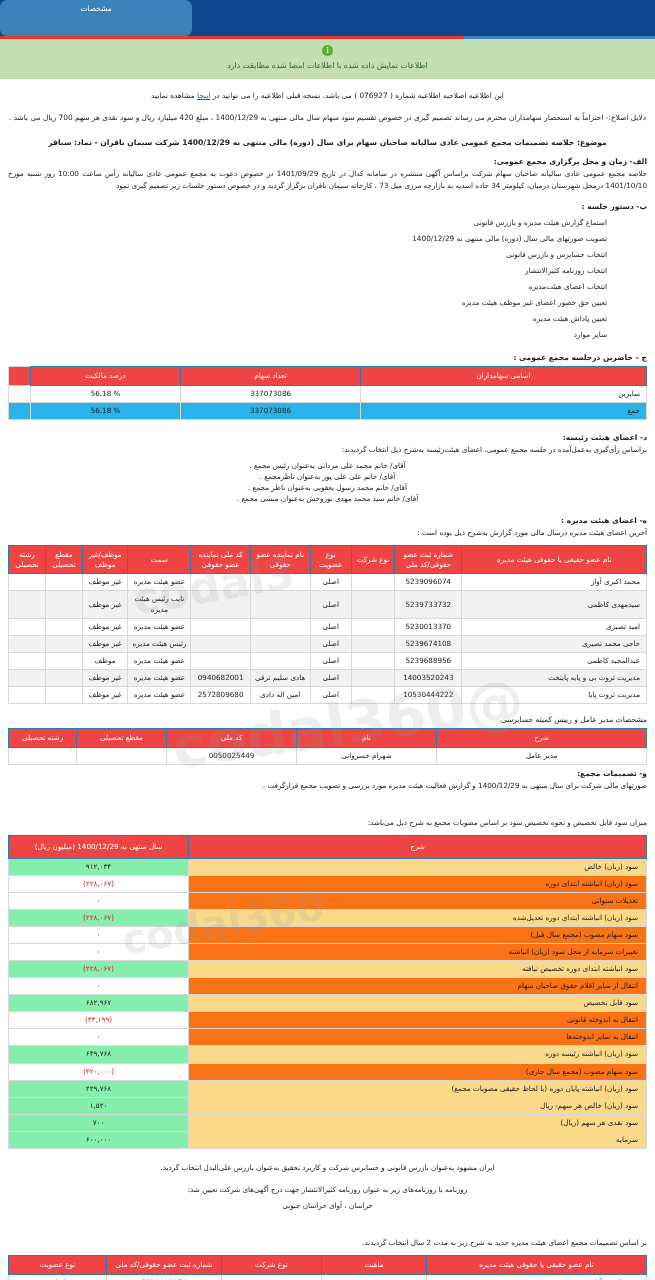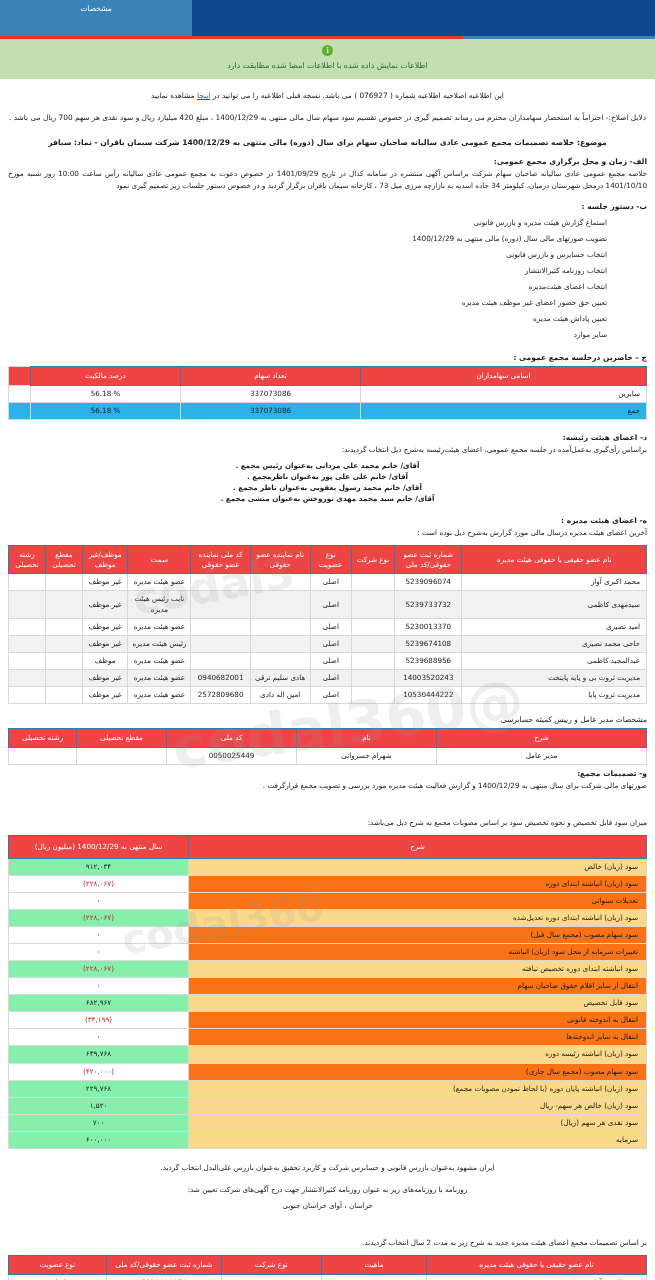--- a/index.html
+++ b/index.html
@@ -13,21 +13,21 @@
     direction: rtl;
   }
   .page { width:655px; position:relative; overflow:hidden; }
 
   
   .topbar { height:36px; background:#10488f; position:relative; }
   .tab {
     position:absolute; top:0; left:0; width:192px; height:36px;
     background:#3a82b8; color:#ffffff;
     display:flex; align-items:flex-start; justify-content:center;
-    padding-top:4px; font-size:7.5px;
+    padding-top:4px; font-size:7.5px;border-radius:7px;
   }
   .redline { height:3px; background:#e8342a; }
   .redline .blue-cap { width:192px; height:3px; background:#3a82b8; margin-left:auto; }
 
   
   .notice {
     background:#c3deb2; color:#2e6b2b;
     padding:6px 10px 9px; text-align:center;
     font-size:7.8px;
   }
@@ -46,21 +46,21 @@
   .subject { text-align:center; font-weight:bold; font-size:7.6px; margin:14px 0 8px; }
 
   .sec-head { font-weight:bold; font-size:7.5px; margin:10px 0 2px; text-align:right; }
   .sec-sub  { font-size:7.2px; margin:1px 0 6px; text-align:right; line-height:1.6; }
   .just { text-align:justify; font-size:7.2px; line-height:1.65; }
 
   .agenda { margin:4px 0 0; }
   .agenda li { list-style:none; font-size:7.3px; margin:7px 0; text-align:right; }
 
   .presidium { margin:6px 0 0; padding:0; }
-  .presidium li { list-style:none; font-size:7.2px; margin:2px 0; text-align:center;font-weight:bold; }
+  .presidium li { list-style:none; font-size:7.2px; margin:2px 0; text-align:center; }
 
   
   table { border-collapse:collapse; width:100%; font-size:7.2px; }
   table.bordered { border:1px solid #b9b9b9; }
   thead th {
     background:#ef4444; color:#ffffff; font-weight:normal;
     border:1px solid #2a7fae; padding:4px 3px; text-align:center;
     line-height:1.35;
   }
   tbody td {
@@ -374,21 +374,21 @@
           </tr>
           <tr class="hl">
             <td class="desc">سود (زیان) انباشته رئیسه دوره</td>
             <td class="val">۶۴۹,۷۶۸</td>
           </tr>
           <tr>
             <td class="desc">سود سهام مصوب (مجمع سال جاری)</td>
             <td class="val neg">(۴۲۰,۰۰۰)</td>
           </tr>
           <tr class="hl">
-            <td class="desc">سود (زیان) انباشته پایان دوره (با لحاظ نمودن مصوبات مجمع)</td>
+            <td class="desc">سود (زیان) انباشته پایان دوره (با لحاظ حقیقی مصوبات مجمع)</td>
             <td class="val">۲۲۹,۷۶۸</td>
           </tr>
           <tr class="hl">
             <td class="desc">سود (زیان) خالص هر سهم- ریال</td>
             <td class="val">۱,۵۲۰</td>
           </tr>
           <tr class="hl">
             <td class="desc">سود نقدی هر سهم (ریال)</td>
             <td class="val">۷۰۰</td>
           </tr>

